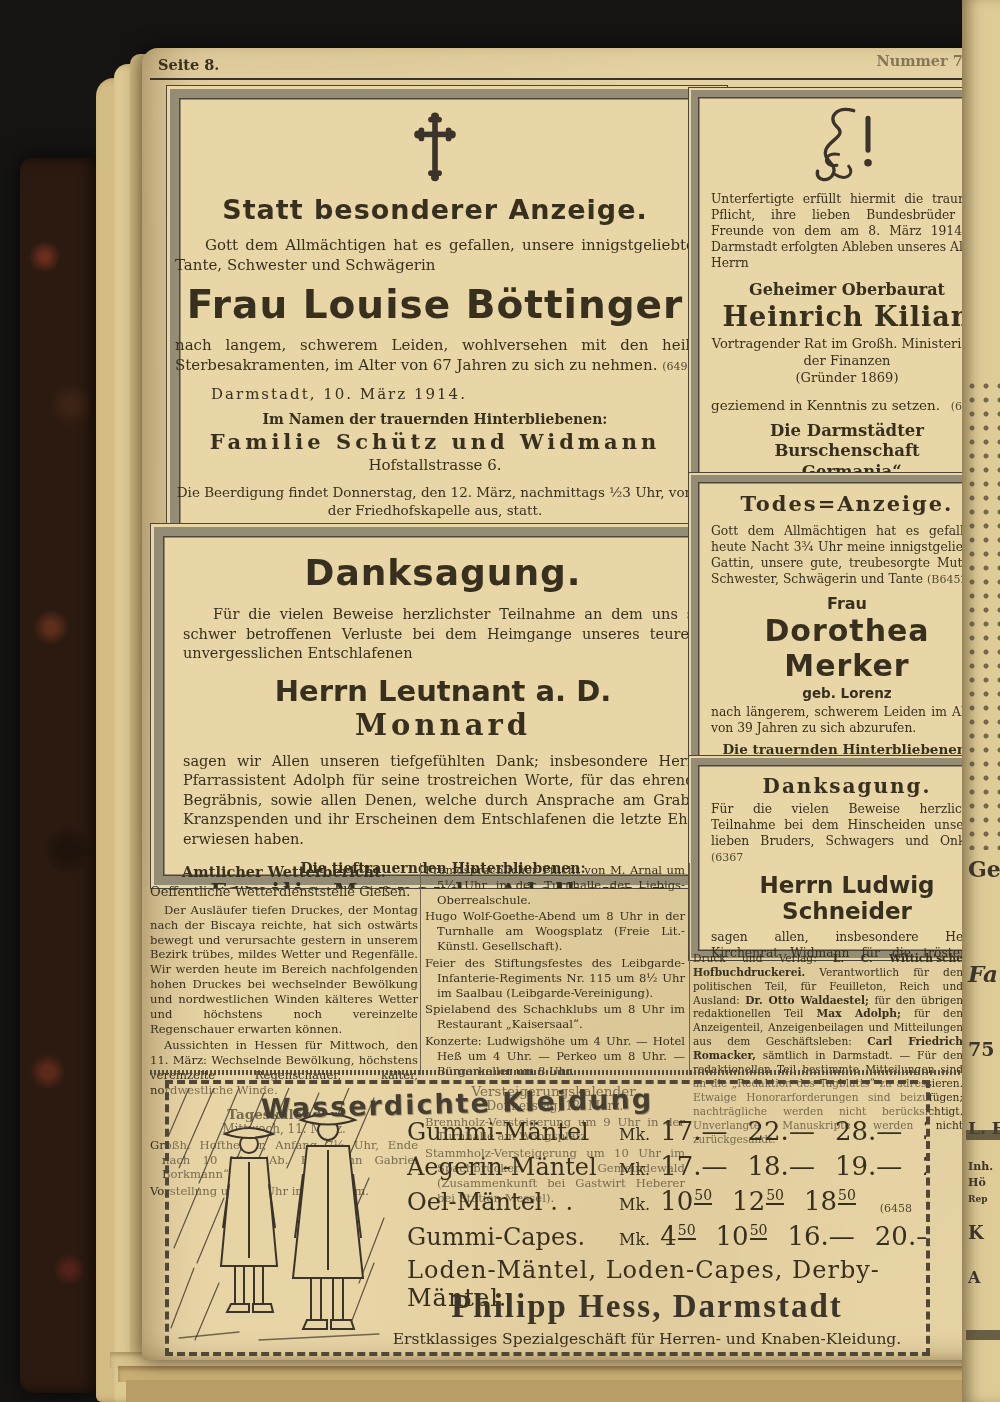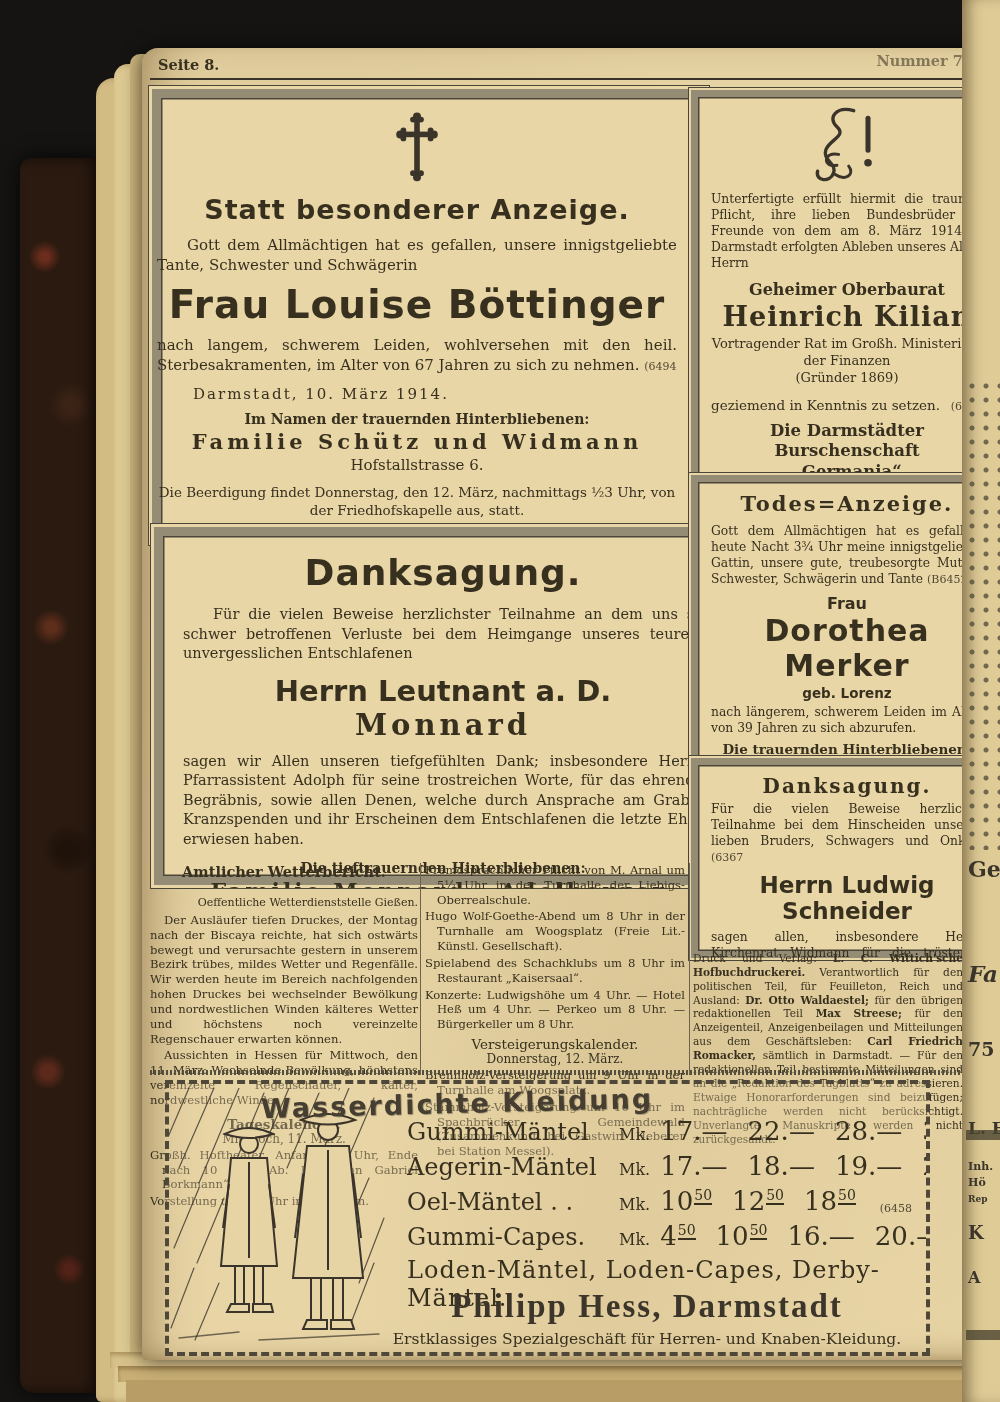--- a/index.html
+++ b/index.html
@@ -76,21 +76,21 @@
     box-shadow: inset 0 0 0 2px #e9d6a6,
                 inset 0 0 0 9px #948c75,
                 inset 0 0 0 10.5px #4c453a;
     padding:16px 22px 8px;
   }
   .c{text-align:center;}
   .j{text-align:justify;}
   .sans{font-family:"DejaVu Sans", sans-serif;}
   .adnum{font-size:11px;opacity:.85;}
   
-  .b1{left:6px;top:37px;width:520px;height:427px;padding-left:8px;}
+  .b1{left:24px;top:37px;width:520px;height:427px;padding-left:8px;}
   .b2{left:8px;top:475px;width:520px;height:332px;}
   .t-anzeige{font-size:27px;font-weight:bold;letter-spacing:1px;margin:8px 0 10px;}
   .t-name-l{font-size:39px;font-weight:bold;letter-spacing:1px;margin:6px 0 8px;}
   .p15{font-size:15px;line-height:1.35;margin:0;}
   .indent{text-indent:30px;}
   .dateline{font-size:15px;letter-spacing:2px;margin:10px 0 8px;padding-left:36px;}
   .mourners{font-size:14px;font-weight:bold;margin:6px 0 2px;}
   .fam-l{font-size:21px;font-weight:bold;letter-spacing:4px;margin:2px 0 2px;}
   .addr{font-size:15px;margin:0 0 10px;}
   .funeral-l{font-size:13.5px;line-height:1.3;margin:6px 0 0;}
@@ -116,21 +116,21 @@
   .fam-sm{font-size:13.8px;font-weight:bold;line-height:1.25;margin:0;}
   .t-schneider{font-size:23px;font-weight:bold;margin:6px 0 6px;}
   
   .colA{position:absolute;left:8px;top:815px;width:268px;}
   .colB{position:absolute;left:283px;top:815px;width:260px;}
   .colC{position:absolute;left:551px;top:893px;width:270px;}
   .vrule{position:absolute;width:0;border-left:1px solid #6b6250;}
   .vr1{left:278px;top:815px;height:212px;}
   .vr2{left:547px;top:815px;height:212px;}
   .sec-title{font-size:14.5px;font-weight:bold;text-align:center;margin:0 0 1px;}
-  .sec-sub{font-size:11px;text-align:right;margin:16px 0 4px;}
+  .sec-sub{font-size:13px;text-align:left;margin:4px 0 4px;}
   .p11{font-size:11.6px;line-height:1.28;margin:0;text-align:justify;}
   .p11 + .p11{margin-top:2px;}
   .hang{padding-left:12px;text-indent:-12px;}
   .cal-title{font-size:13.5px;font-weight:bold;text-align:center;margin:8px 0 0;}
   .cal-date{font-size:12px;text-align:center;margin:0 0 2px;}
   .imprint{font-size:10.6px;line-height:1.32;text-align:justify;}
   .imprint .bold{font-weight:bold;}
   .grain-rule{
     position:absolute;left:8px;top:1022px;width:830px;height:5px;
     background:repeating-linear-gradient(90deg,#564f3e 0 2px, transparent 2px 4px);
@@ -277,36 +277,37 @@
     <p class="p11" style="text-indent:14px;">Aussichten in Hessen für Mittwoch, den 11. März: Wechselnde Bewölkung, höchstens vereinzelte Regenschauer, kälter, nordwestliche Winde.</p>
     <div class="cal-title">Tageskalender.</div>
     <div class="cal-date">Mittwoch, 11. März.</div>
     <p class="p11 hang">Großh. Hoftheater, Anfang 7½ Uhr, Ende nach 10 Uhr (Ab. B): „John Gabriel Borkmann“.</p>
     <p class="p11 hang">Vorstellung um 8¼ Uhr im Orpheum.</p>
   </div>
 
   <div class="colB">
     <p class="p11 hang">Fremdsprachlicher Pflicht von M. Arnal um 5½ Uhr in der Turnhalle der Liebigs-Oberrealschule.</p>
     <p class="p11 hang">Hugo Wolf-Goethe-Abend um 8 Uhr in der Turnhalle am Woogsplatz (Freie Lit.-Künstl. Gesellschaft).</p>
+    <p class="p11 hang">Feier des Stiftungsfestes des Leibgarde-Infanterie-Regiments Nr. 115 um 8½ Uhr im Saalbau (Leibgarde-Vereinigung).</p>
     <p class="p11 hang">Spielabend des Schachklubs um 8 Uhr im Restaurant „Kaisersaal“.</p>
     <p class="p11 hang">Konzerte: Ludwigshöhe um 4 Uhr. — Hotel Heß um 4 Uhr. — Perkeo um 8 Uhr. — Bürgerkeller um 8 Uhr.</p>
     <div class="cal-title" style="margin-top:4px;font-weight:normal;">Versteigerungskalender.</div>
     <div class="cal-date">Donnerstag, 12. März.</div>
     <p class="p11 hang">Brennholz-Versteigerung um 9 Uhr in der Turnhalle am Woogsplatz.</p>
     <p class="p11 hang">Stammholz-Versteigerung um 10 Uhr im Spachbrücker Gemeindewald (Zusammenkunft bei Gastwirt Heberer bei Station Messel).</p>
   </div>
 
   <div class="colC">
     <p class="imprint">
       <span>Druck und Verlag:</span>
       <span class="bold">L. C. Wittich'sche Hofbuchdruckerei.</span>
       <span>Verantwortlich für den politischen Teil, für Feuilleton, Reich und Ausland:</span>
       <span class="bold">Dr. Otto Waldaestel;</span>
       <span>für den übrigen redaktionellen Teil</span>
-      <span class="bold">Max Streese;</span>
+      <span class="bold">Max Adolph;</span>
       <span>für den Anzeigenteil, Anzeigenbeilagen und Mitteilungen aus dem Geschäftsleben:</span>
       <span class="bold">Carl Friedrich Romacker,</span>
       <span>sämtlich in Darmstadt. — Für den redaktionellen Teil bestimmte Mitteilungen sind an die „Redaktion des Tagblatts“ zu adressieren. Etwaige Honorarforderungen sind beizufügen; nachträgliche werden nicht berücksichtigt. Unverlangte Manuskripte werden nicht zurückgesandt.</span>
     </p>
   </div>
 
   <div class="vrule vr1"></div>
   <div class="vrule vr2"></div>
   <div class="grain-rule"></div>
 

